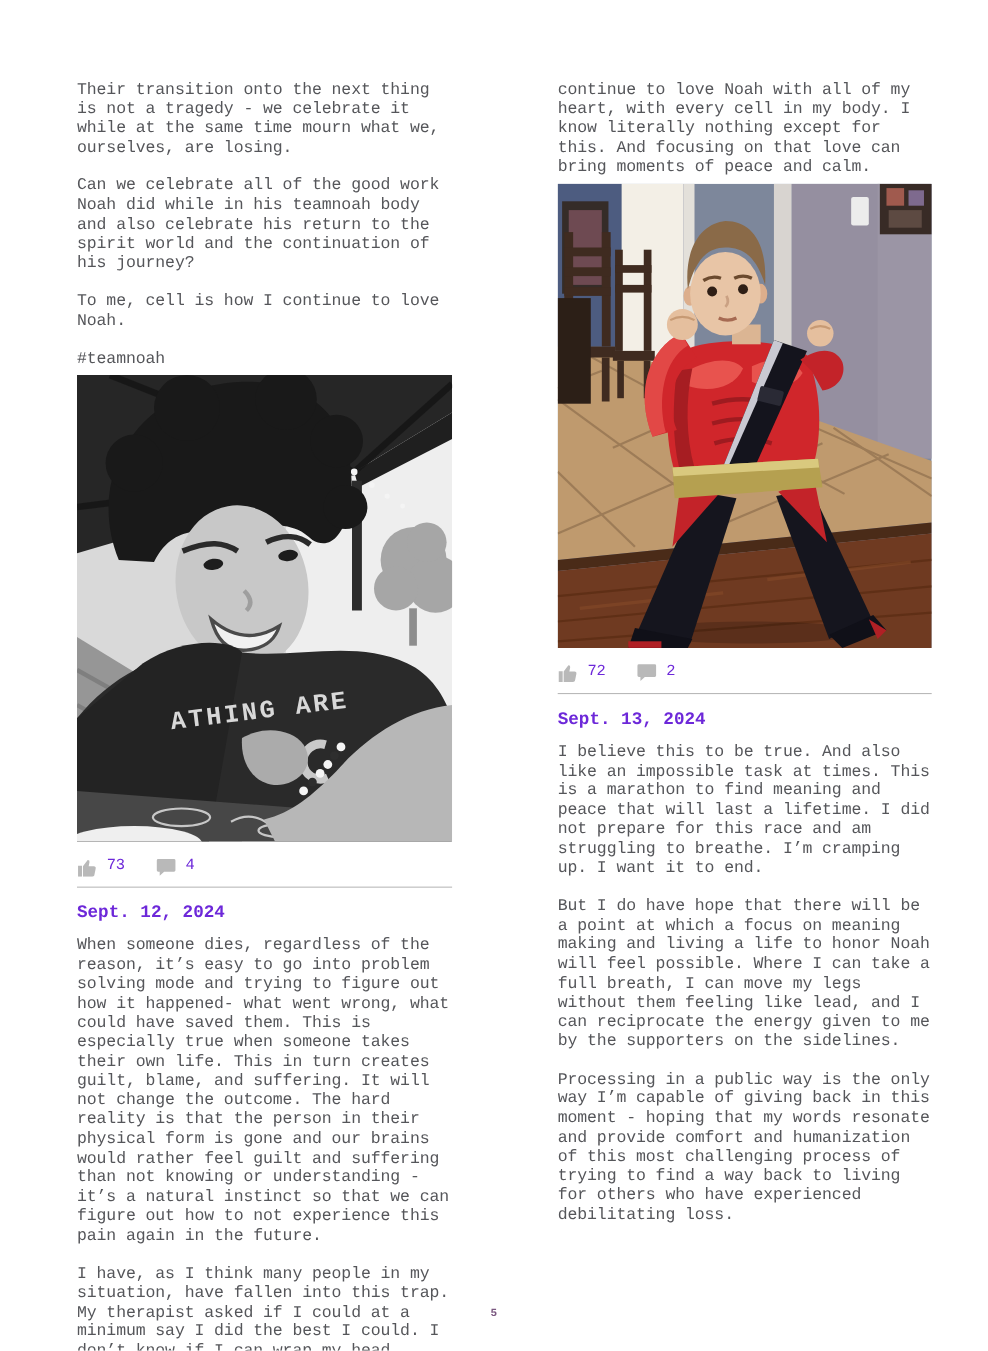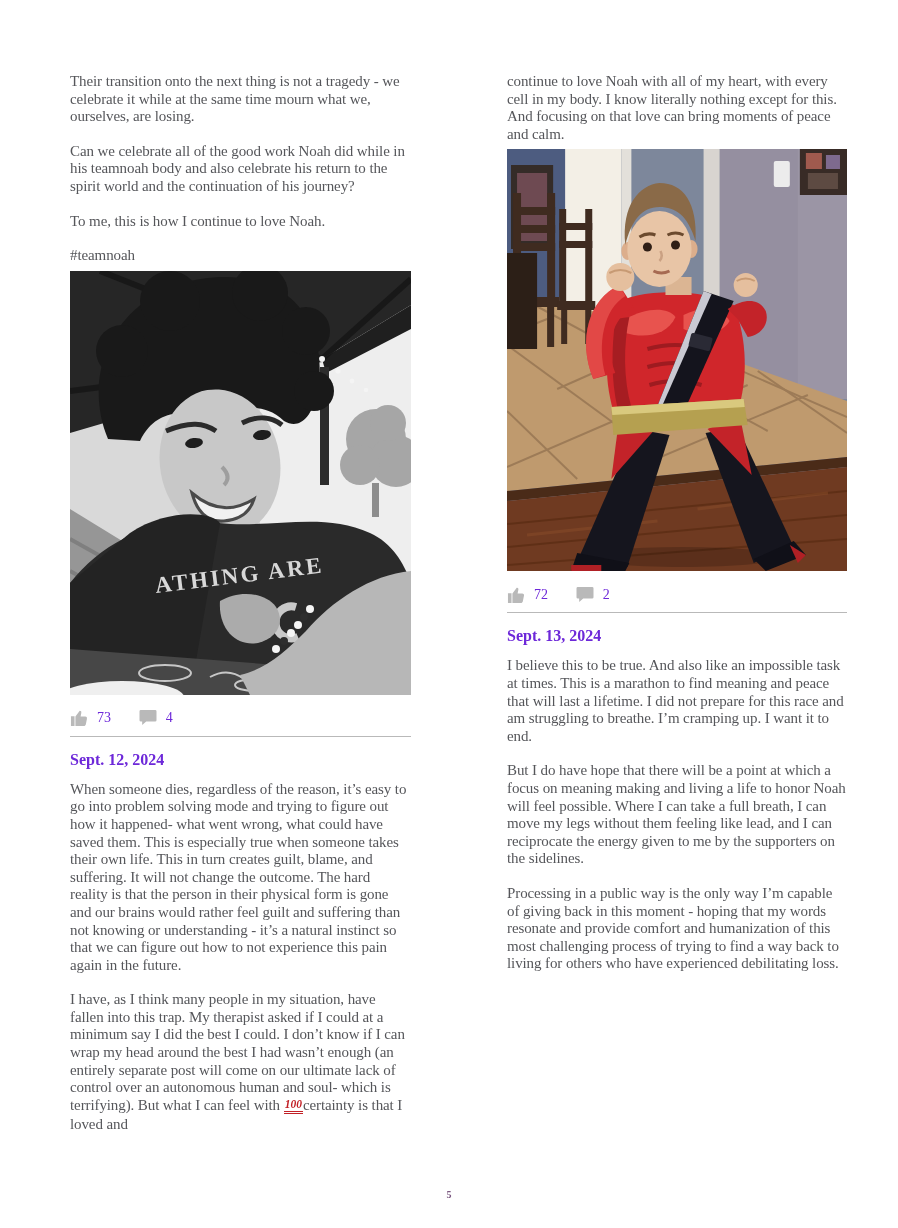--- a/index.html
+++ b/index.html
@@ -1,18 +1,18 @@
 <!DOCTYPE html>
 <html><head>
 <meta charset="utf-8">
 <style>
   html,body{margin:0;padding:0;background:#ffffff;}
   .page{
     position:relative;width:898px;height:1228px;background:#ffffff;
-    font-family:Liberation Serif, serif;overflow:hidden;
+    font-family:Liberation Mono, monospace;overflow:hidden;
   }
   .col{position:absolute;top:73px;color:#55565a;font-size:15px;line-height:17.6px;letter-spacing:-0.1px;}
   .col-left{left:70px;width:341px;}
   .col-right{left:507px;width:340px;}
   .col p{margin:0 0 17px 0;}
   p.tight{margin-bottom:6px;}
   .photo{display:block;width:100%;margin:0;}
   .photo svg{display:block;}
   .engagement{display:flex;align-items:center;height:20px;margin-top:13px;color:#6d28d9;font-size:14px;}
   .eng-count{margin-left:9px;}
@@ -29,21 +29,21 @@
     color:#7b5880;font-size:10px;font-weight:700;}
 </style>
 </head>
 <body>
 
 <div class="page">
 
   <div class="col col-left">
     <p>Their transition onto the next thing is not a tragedy - we celebrate it while at the same time mourn what we, ourselves, are losing.</p>
     <p>Can we celebrate all of the good work Noah did while in his teamnoah body and also celebrate his return to the spirit world and the continuation of his journey?</p>
-    <p>To me, this is how I continue to love Noah.</p>
+    <p>To me, cell is how I continue to love Noah.</p>
     <p class="tight">#teamnoah</p>
 
     <div class="photo">
       <svg viewBox="0 0 341 424" width="341" height="424" preserveAspectRatio="none">
         <rect width="341" height="424" fill="#d9d9d9"></rect>
         <rect x="190" y="25" width="151" height="280" fill="#eeeeee"></rect>
         <polygon points="0,0 341,0 341,34 252,88 0,162" fill="#262626"></polygon>
         <polygon points="252,88 341,34 341,58 256,102" fill="#1f1f1f"></polygon>
         <g stroke="#171717" stroke-width="6" opacity="0.9">
           <line x1="0" y1="120" x2="252" y2="88"></line>

